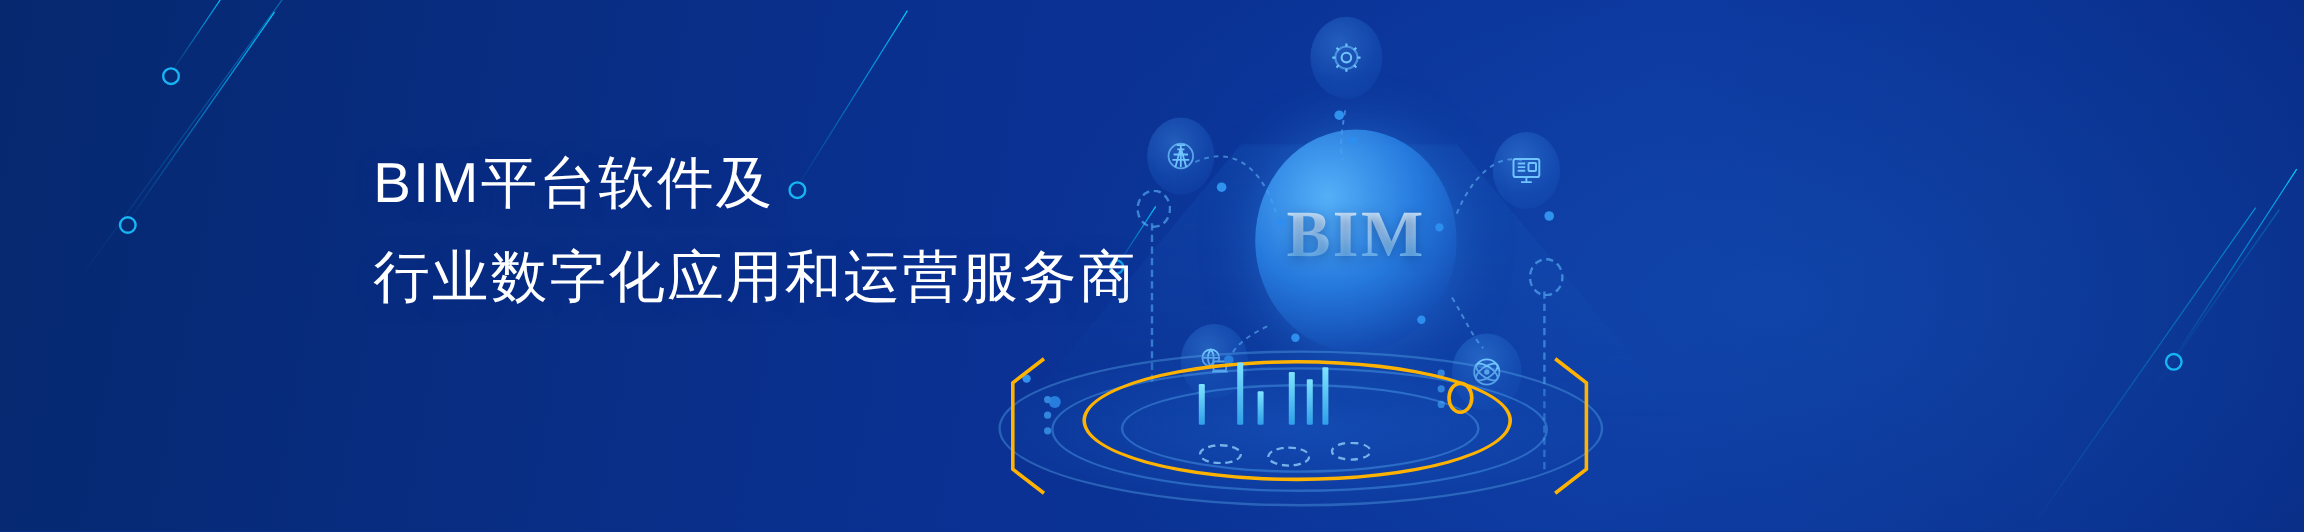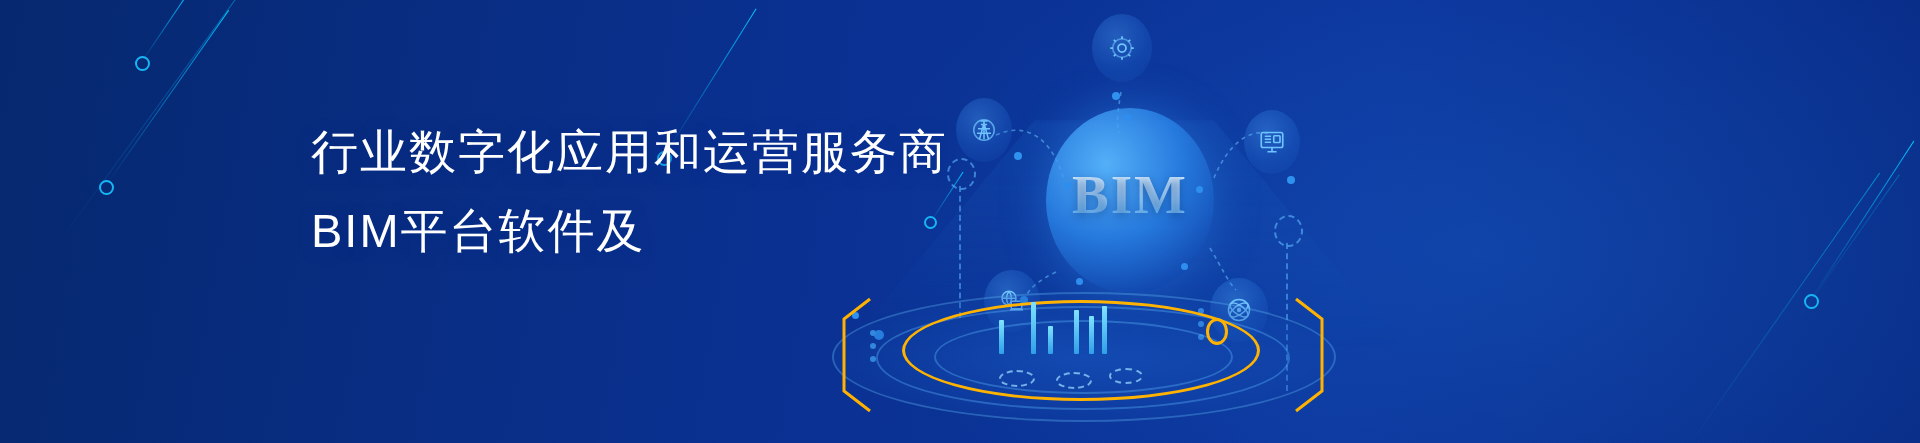--- a/index.html
+++ b/index.html
@@ -142,22 +142,22 @@
 
     <div class="comet" style="left:1690px;top:443px;transform:rotate(-55deg);opacity:.6;">
       <div class="line" style="width:330px;"></div>
     </div>
     <div class="comet" style="left:1790px;top:330px;transform:rotate(-55deg);opacity:.3;">
       <div class="line" style="width:190px;"></div>
     </div>
   </div>
 
   <div id="headline">
+    <span class="ln">BIM平台软件及</span>
     <span class="ln">行业数字化应用和运营服务商</span>
-    <span class="ln">BIM平台软件及</span>
   </div>
 
   <div id="graphic">
 
     <div class="lightbeam"></div>
 
     <div class="dashcirc" style="left:123px;top:158px;width:25px;height:28px;"></div>
     <div class="dashline" style="left:135px;top:186px;height:132px;"></div>
 
     <div class="dashcirc" style="left:450px;top:215px;width:25px;height:28px;"></div>

